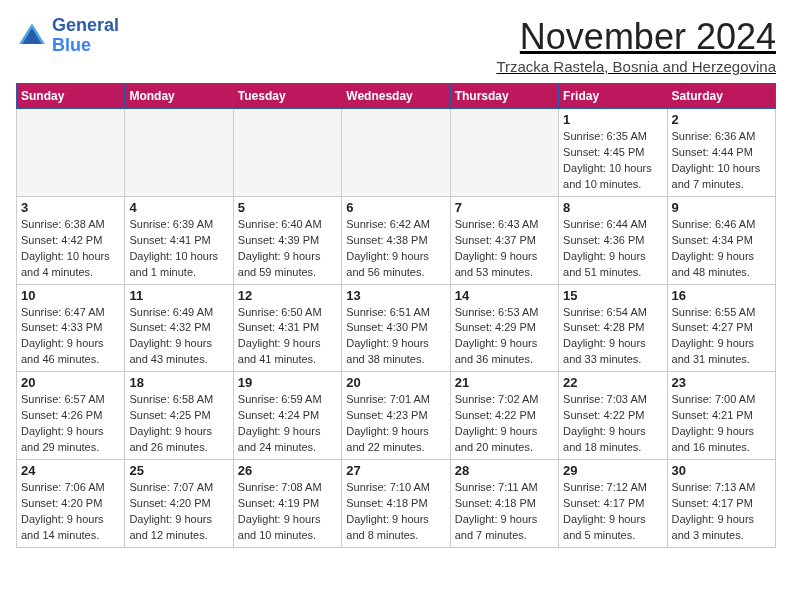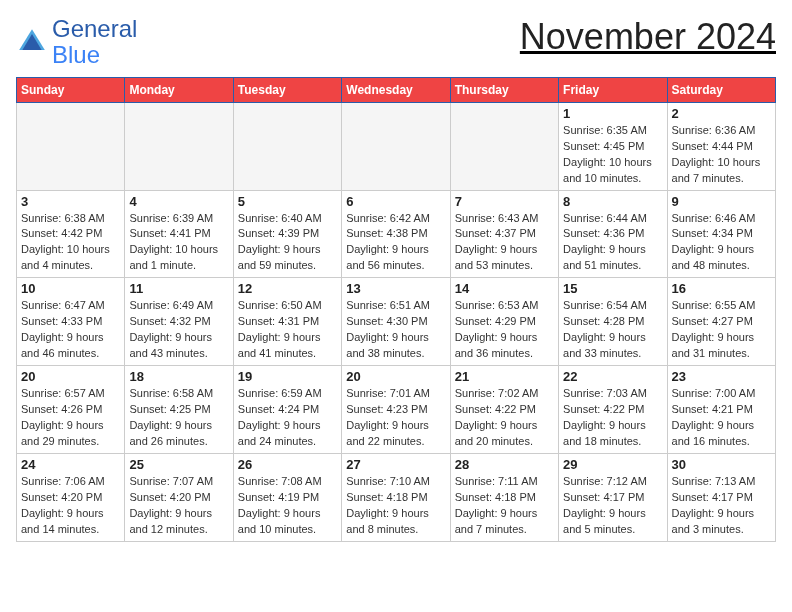--- a/index.html
+++ b/index.html
@@ -15,22 +15,22 @@
       align-items: flex-start;
       justify-content: space-between;
       margin-bottom: 8px;
     }
     .logo {
       display: flex;
       align-items: center;
       gap: 4px;
     }
     .logo-text {
-      font-size: 24px;
-      font-weight: normal;
+      font-size: 18px;
+      font-weight: bold;
       color: #2a5caa;
       line-height: 1.1;
     }
     .logo-text span {
       color: #3b82f6;
     }
     .logo-icon {
       width: 32px;
       height: 32px;
     }
@@ -46,21 +46,21 @@
     .location {
       font-size: 15px;
       color: #444;
     }
     table {
       width: 100%;
       border-collapse: collapse;
       table-layout: fixed;
     }
     th {
-      background: #ef4444;
+      background: #be185d;
       color: #fff;
       font-size: 12px;
       font-weight: bold;
       padding: 5px 4px;
       text-align: left;
       border: 1px solid #2a5caa;
     }
     td {
       border: 1px solid #ccc;
       vertical-align: top;
@@ -95,20 +95,21 @@
       <polygon points="20,4 36,30 4,30" fill="#4da6e0"></polygon>
       <polygon points="20,10 32,30 8,30" fill="#2a5caa"></polygon>
     </svg>
     <div class="logo-text">
       <div>General</div>
       <div><span>Blue</span></div>
     </div>
   </div>
   <div class="title-block">
     <div class="month-title">November 2024</div>
+    <div class="location">Trzacka Rastela, Bosnia and Herzegovina</div>
   </div>
 </div>
 
 <table>
   <thead>
     <tr>
     <th>Sunday</th>
         <th>Monday</th>
         <th>Tuesday</th>
         <th>Wednesday</th>

